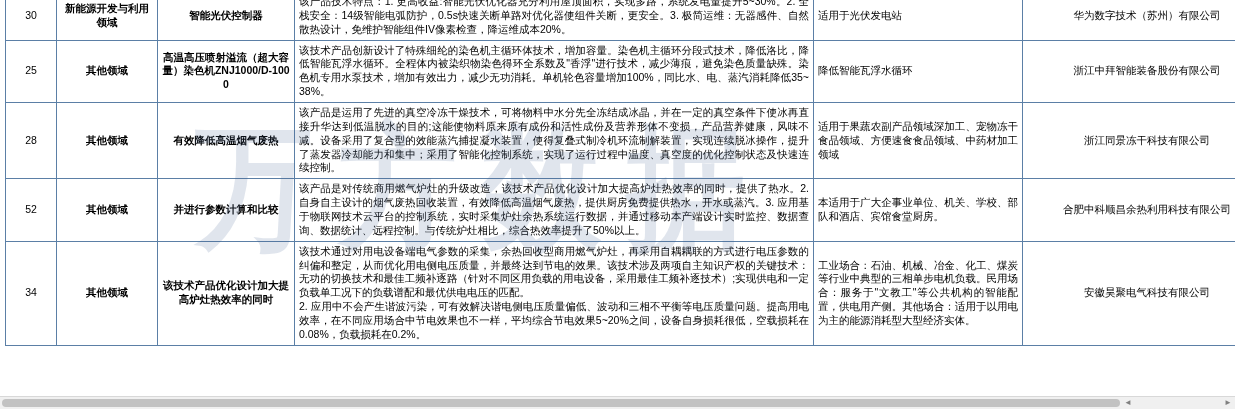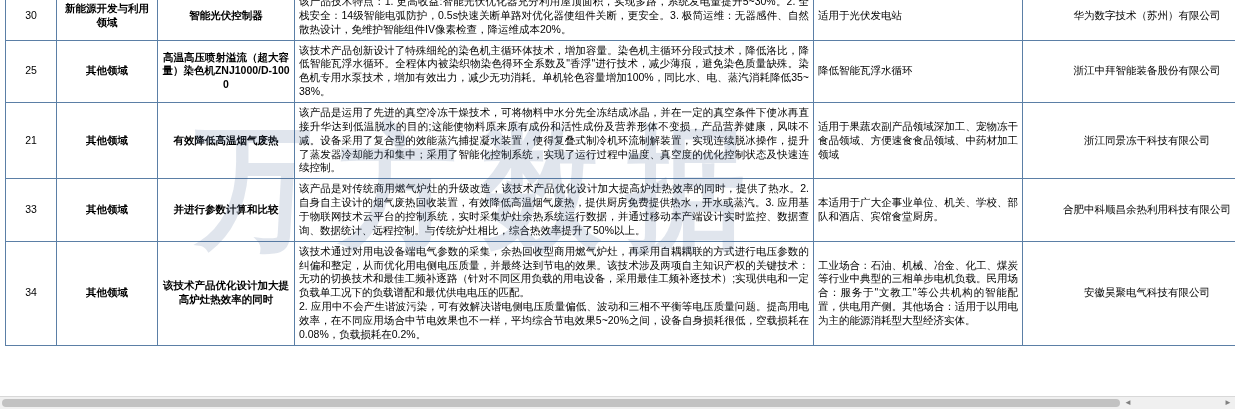--- a/index.html
+++ b/index.html
@@ -171,32 +171,32 @@
         <td class="c-field">其他领域</td>
         <td class="c-name">高温高压喷射溢流（超大容量）染色机ZNJ1000/D-1000</td>
         <td class="c-desc">
           <span class="desc-line">该技术产品创新设计了特殊细纶的染色机主循环体技术，增加容量。染色机主循环分段式技术，降低洛比，降低智能瓦浮水循环。全程体内被染织物染色得环全系数及"香浮"进行技术，减少薄痕，避免染色质量缺殊。染色机专用水泵技术，增加有效出力，减少无功消耗。单机轮色容量增加100%，同比水、电、蒸汽消耗降低35~38%。</span>
         </td>
         <td class="c-apply">降低智能瓦浮水循环</td>
         <td class="c-company">浙江中拜智能装备股份有限公司</td>
       </tr>
 
       <tr>
-        <td class="c-num">21</td>
+        <td class="c-num">28</td>
         <td class="c-field">其他领域</td>
         <td class="c-name">有效降低高温烟气废热</td>
         <td class="c-desc">
           <span class="desc-line">该产品是运用了先进的真空冷冻干燥技术，可将物料中水分先全冻结成冰晶，并在一定的真空条件下使冰再直接升华达到低温脱水的目的;这能使物料原来原有成份和活性成份及营养形体不变损，产品营养健康，风味不减。设备采用了复合型的效能蒸汽捕捉凝水装置，使得复叠式制冷机环流制解装置，实现连续脱冰操作，提升了蒸发器冷却能力和集中；采用了智能化控制系统，实现了运行过程中温度、真空度的优化控制状态及快速连续控制。</span>
         </td>
         <td class="c-apply">适用于果蔬农副产品领域深加工、宠物冻干食品领域、方便速食食品领域、中药材加工领域</td>
         <td class="c-company">浙江同景冻干科技有限公司</td>
       </tr>
 
       <tr>
-        <td class="c-num">33</td>
+        <td class="c-num">52</td>
         <td class="c-field">其他领域</td>
         <td class="c-name">并进行参数计算和比较</td>
         <td class="c-desc">
           <span class="desc-line">该产品是对传统商用燃气炉灶的升级改造，该技术产品优化设计加大提高炉灶热效率的同时，提供了热水。2. 自身自主设计的烟气废热回收装置，有效降低高温烟气废热，提供厨房免费提供热水，开水或蒸汽。3. 应用基于物联网技术云平台的控制系统，实时采集炉灶余热系统运行数据，并通过移动本产端设计实时监控、数据查询、数据统计、远程控制。与传统炉灶相比，综合热效率提升了50%以上。</span>
         </td>
         <td class="c-apply">本适用于广大企事业单位、机关、学校、部队和酒店、宾馆食堂厨房。</td>
         <td class="c-company">合肥中科顺昌余热利用科技有限公司</td>
       </tr>
 
       <tr>

